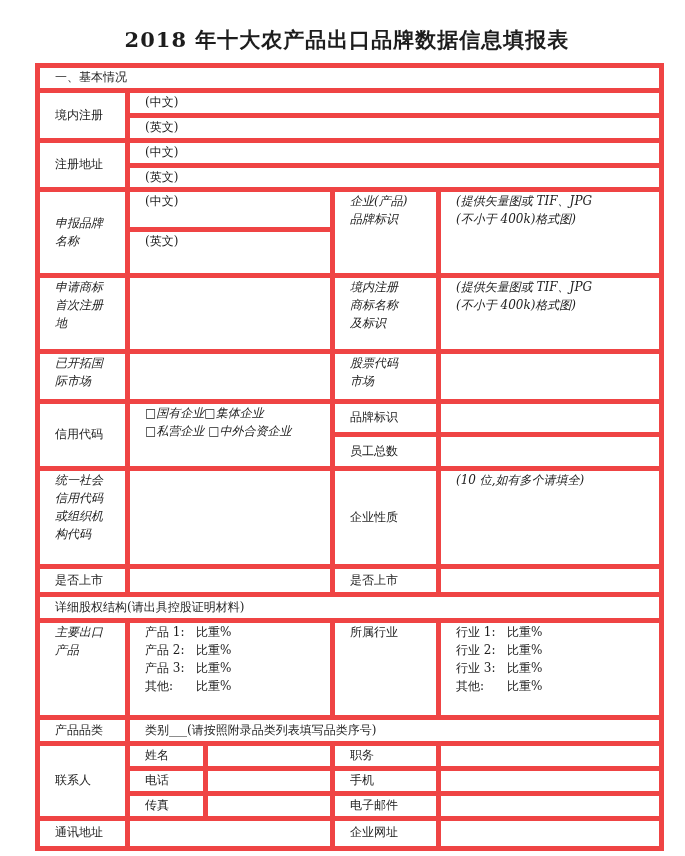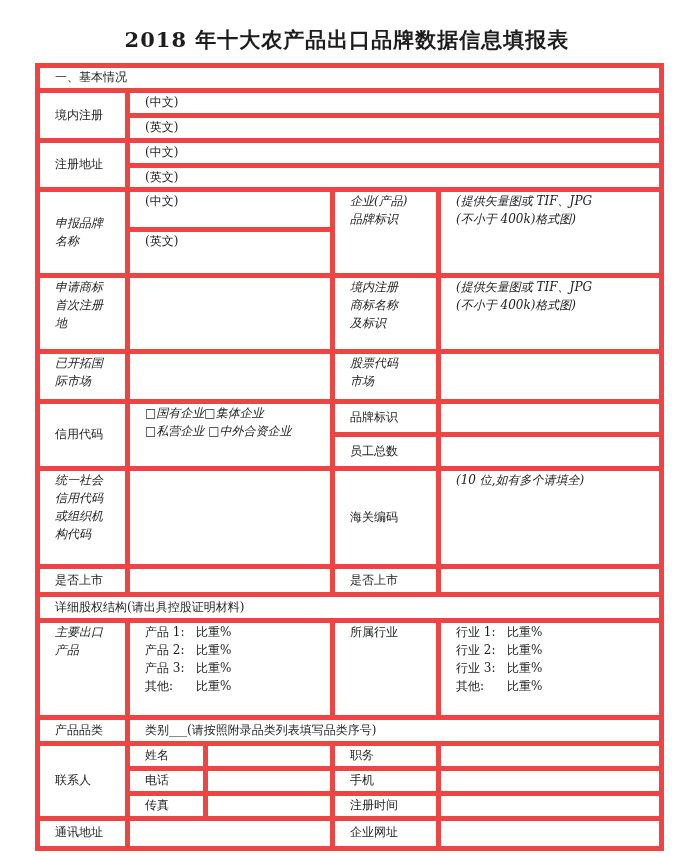--- a/index.html
+++ b/index.html
@@ -128,21 +128,21 @@
       <td>员工总数</td>
       <td></td>
     </tr>
 
     <tr style="height:98px">
       <td class="vtop prel">统一社会
 信用代码
 或组织机
 构代码</td>
       <td colspan="2"></td>
-      <td>海关编码</td>
+      <td>企业性质</td>
       <td class="vtop prel">(10 位,如有多个请填全)</td>
     </tr>
 
     <tr style="height:28px">
       <td>是否上市</td>
       <td colspan="2"></td>
       <td>是否上市</td>
       <td></td>
     </tr>
 
@@ -178,21 +178,21 @@
     </tr>
     <tr style="height:24px">
       <td>电话</td>
       <td></td>
       <td>手机</td>
       <td></td>
     </tr>
     <tr style="height:24px">
       <td>传真</td>
       <td></td>
-      <td>注册时间</td>
+      <td>电子邮件</td>
       <td></td>
     </tr>
 
     <tr style="height:30px">
       <td>通讯地址</td>
       <td colspan="2"></td>
       <td>企业网址</td>
       <td></td>
     </tr>
 

